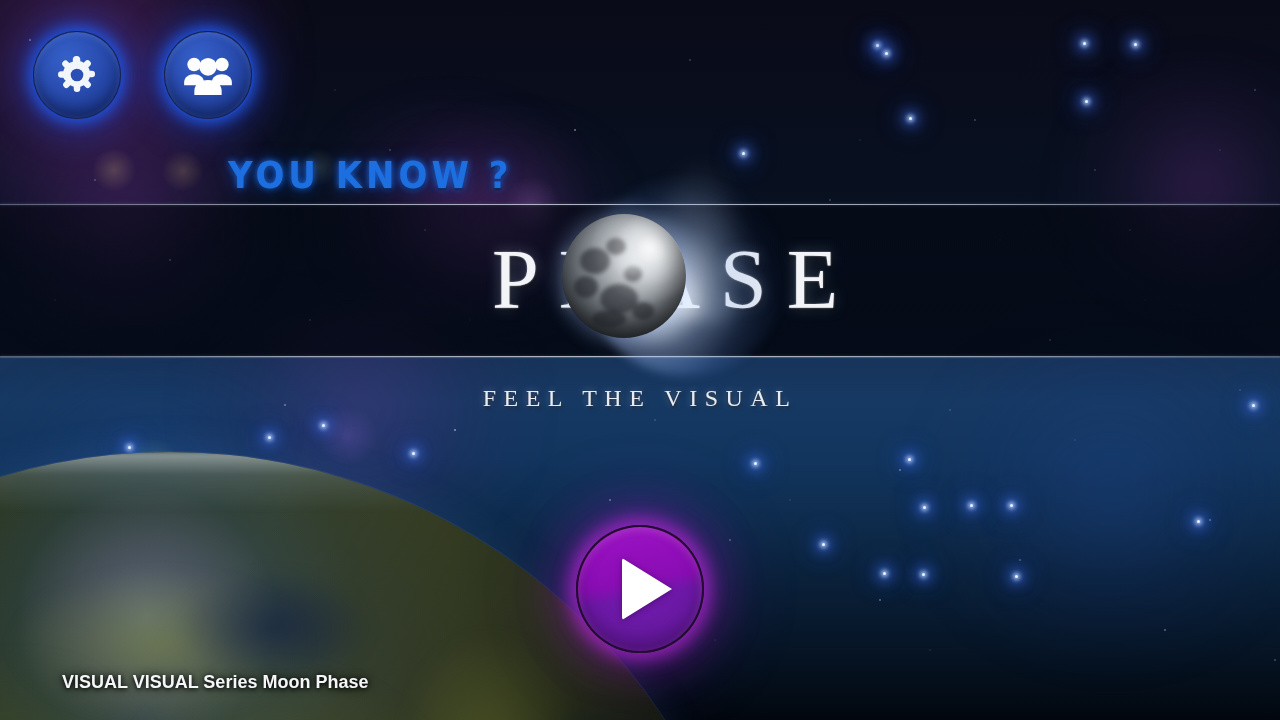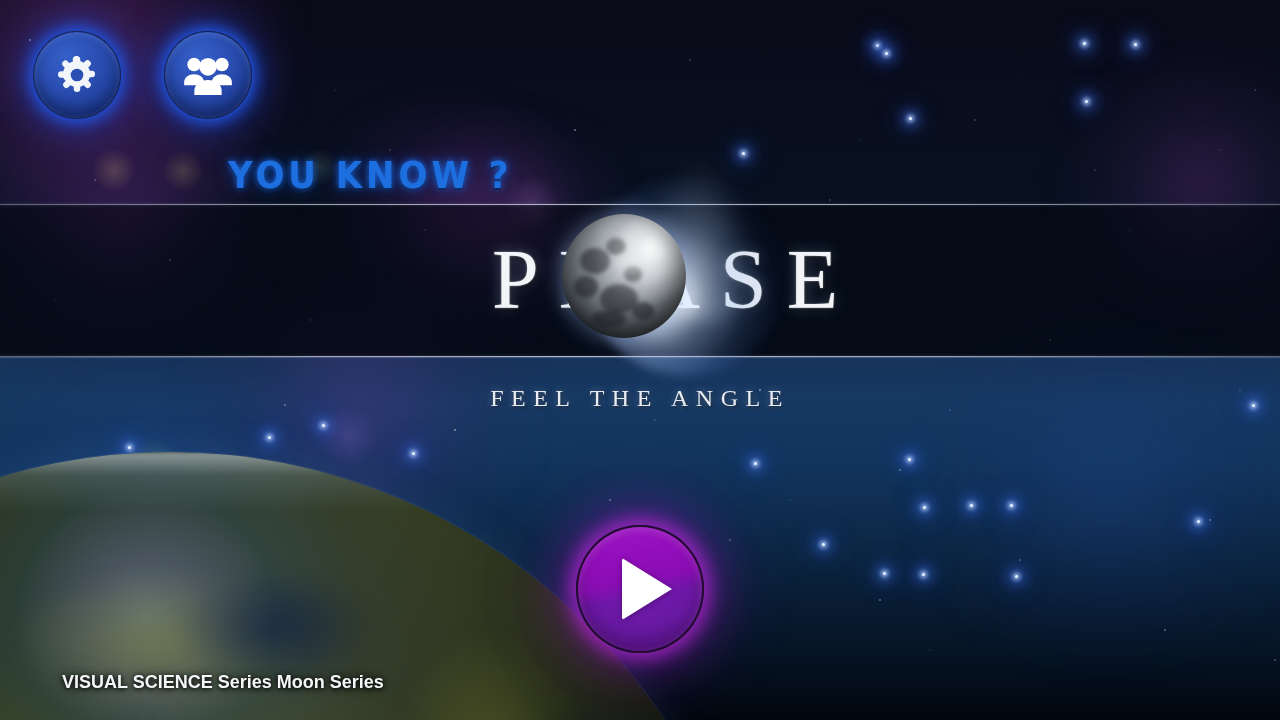--- a/index.html
+++ b/index.html
@@ -562,21 +562,21 @@
       <div class="crater" style="left:44px;top:24px;width:20px;height:17px;"></div>
       <div class="crater" style="left:30px;top:96px;width:34px;height:18px;"></div>
       <div class="crater" style="left:62px;top:52px;width:18px;height:16px;"></div>
       <div class="crater" style="left:70px;top:88px;width:22px;height:18px;"></div>
       <div class="crater-light" style="left:54px;top:40px;width:26px;height:20px;"></div>
       <div class="crater-light" style="left:80px;top:30px;width:22px;height:22px;"></div>
     </div>
     <div class="moon-rim"></div>
   </div>
 
-  <div class="subtitle">FEEL THE ANGLE</div>
+  <div class="subtitle">FEEL THE VISUAL</div>
 
   <div class="icon-btn icon-btn-settings">
     <span>
       <svg width="46" height="46" viewBox="0 0 48 48" aria-hidden="true">
         <g fill="#f2f5fa">
           <path d="M24 4.2c1.9 0 3.4 1.5 3.4 3.4v2.1c1.3.35 2.5.86 3.6 1.52l1.5-1.5a3.4 3.4 0 114.8 4.8l-1.5 1.5c.66 1.1 1.17 2.3 1.52 3.6h2.1a3.4 3.4 0 010 6.8h-2.1c-.35 1.3-.86 2.5-1.52 3.6l1.5 1.5a3.4 3.4 0 11-4.8 4.8l-1.5-1.5c-1.1.66-2.3 1.17-3.6 1.52v2.1a3.4 3.4 0 01-6.8 0v-2.1a14 14 0 01-3.6-1.52l-1.5 1.5a3.4 3.4 0 11-4.8-4.8l1.5-1.5A14 14 0 019.7 26.8H7.6a3.4 3.4 0 010-6.8h2.1c.35-1.3.86-2.5 1.52-3.6l-1.5-1.5a3.4 3.4 0 114.8-4.8l1.5 1.5a14 14 0 013.6-1.52V7.6c0-1.9 1.5-3.4 3.4-3.4z"></path>
         </g>
         <circle cx="24" cy="24" r="6.6" fill="#2b4fb4"></circle>
       </svg>
     </span>
@@ -594,15 +594,15 @@
           <path d="M11.8 38.5c0-6.6 6.2-11.2 14.2-11.2s14.2 4.6 14.2 11.2v4.2H11.8z"></path>
         </g>
       </svg>
     </span>
   </div>
 
   <div class="play-btn">
     <span class="play-tri"></span>
   </div>
 
-  <div class="footer-text">VISUAL SCIENCE Series Moon Series</div>
+  <div class="footer-text">VISUAL VISUAL Series Moon Phase</div>
 
 </div>
 
 </body></html>

